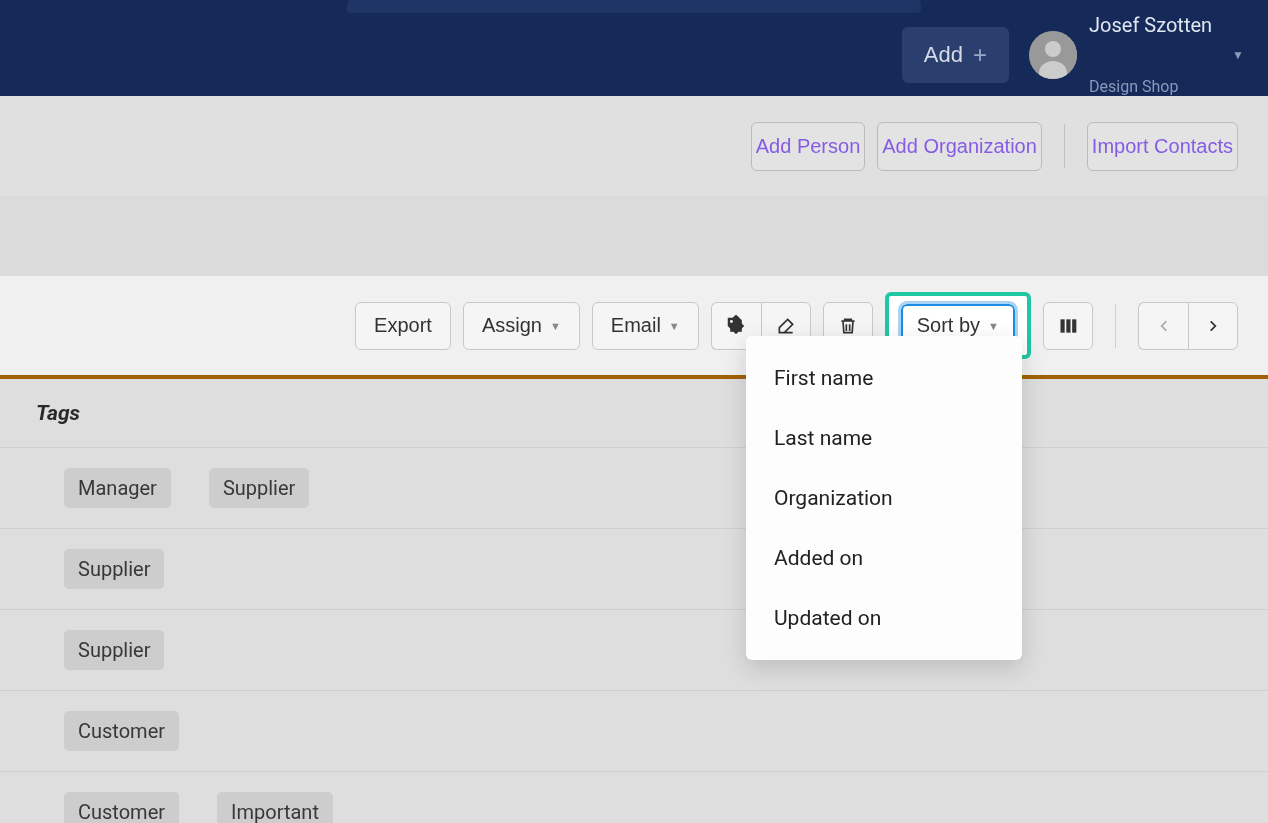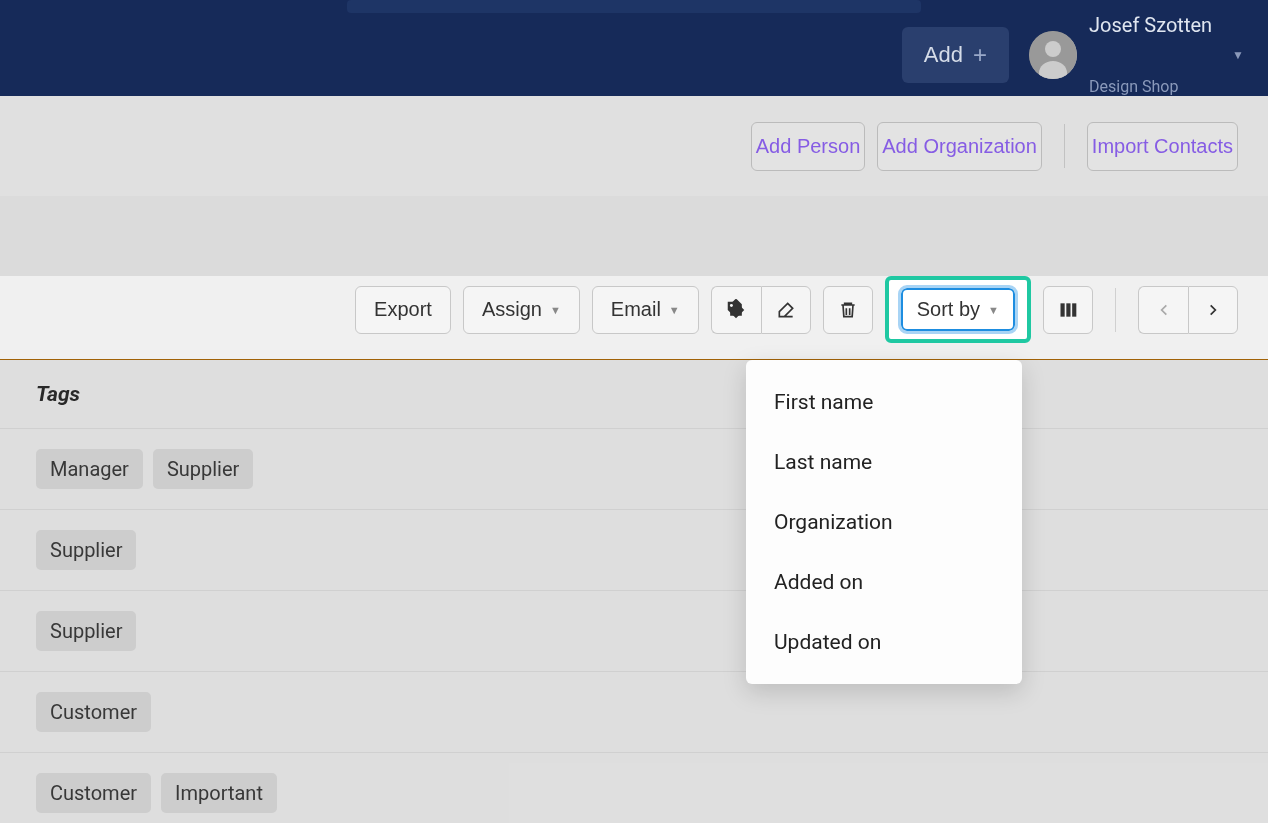--- a/index.html
+++ b/index.html
@@ -116,26 +116,26 @@
       margin: 0 10px;
     }
     
     .spacer-strip {
       height: 80px;
       background: #ececec;
     }
     
     .toolbar {
       background: #f0f0f0;
-      padding: 0 30px 16px 0;
+      padding: 16px 30px 16px 0;
       display: flex;
       justify-content: flex-end;
       align-items: center;
       gap: 12px;
-      border-bottom: 1px solid #a16207;
+      border-bottom: 4px solid #a16207;
       position: relative;
       z-index: 10;
     }
     
     .tb-btn {
       border: 1px solid #c8c8c8;
       background: #f5f5f5;
       color: #333;
       font-size: 20px;
       padding: 10px 18px;
@@ -187,21 +187,21 @@
       padding: 8px 14px;
       border-radius: 6px;
       cursor: pointer;
       display: flex;
       align-items: center;
       gap: 8px;
     }
     
     .dropdown-menu {
       position: absolute;
-      top: 360px;
+      top: 336px;
       left: 746px;
       width: 276px;
       background: #fdfdfd;
       border-radius: 6px;
       box-shadow: 0 8px 24px rgba(0,0,0,0.15);
       padding: 12px 0;
       z-index: 40;
     }
     
     .dropdown-item {
@@ -228,20 +228,21 @@
       display: flex;
       gap: 10px;
     }
     
     .tag {
       background: #dcdcdc;
       color: #333;
       font-size: 20px;
       padding: 8px 14px;
       border-radius: 5px;
+      margin-left: 28px;
     }
     
     svg { display: block; }
   </style>
 </head>
 <body>
 
 <div class="header">
   <div class="search-area"></div>
   <div class="header-right">

